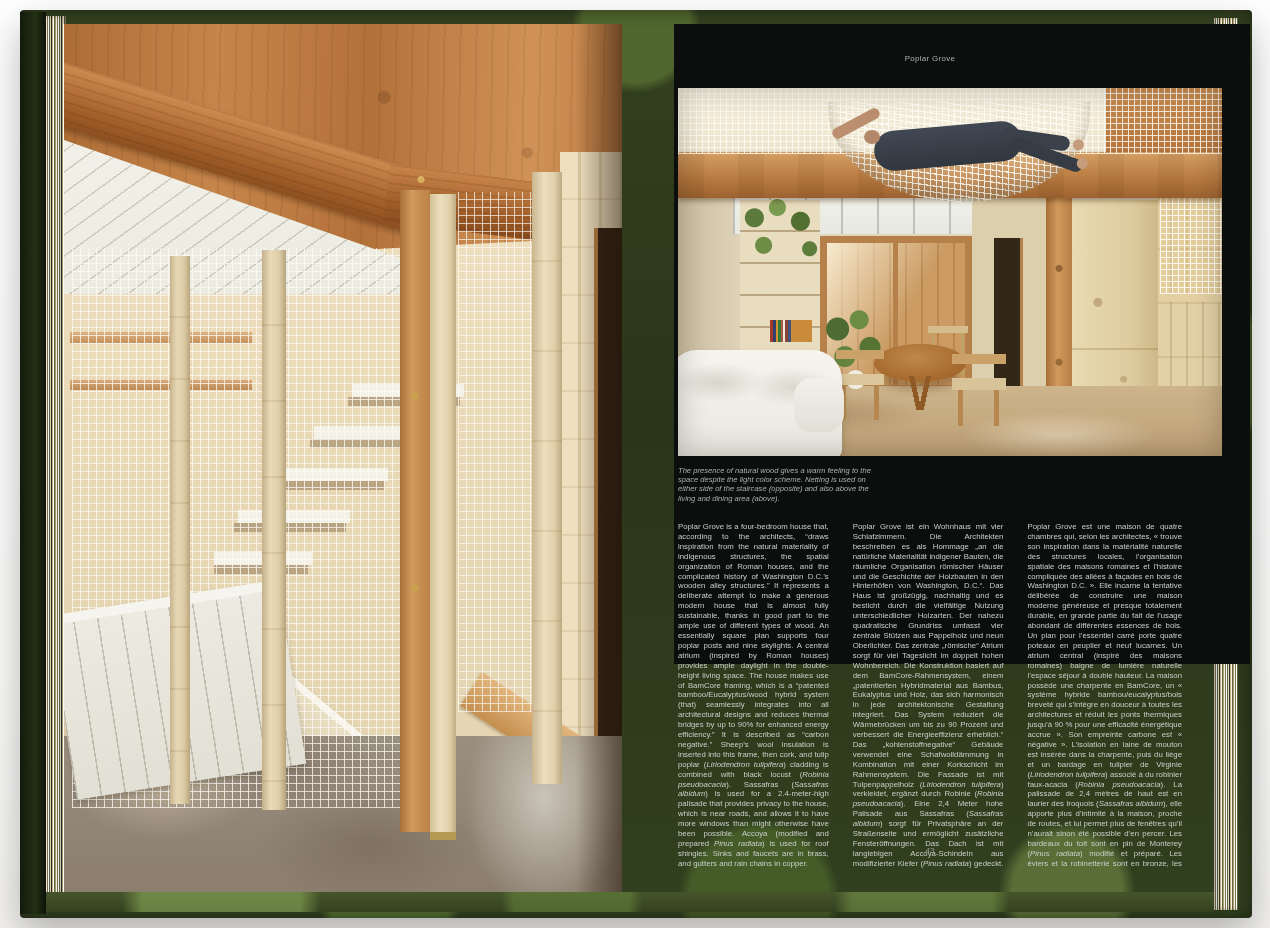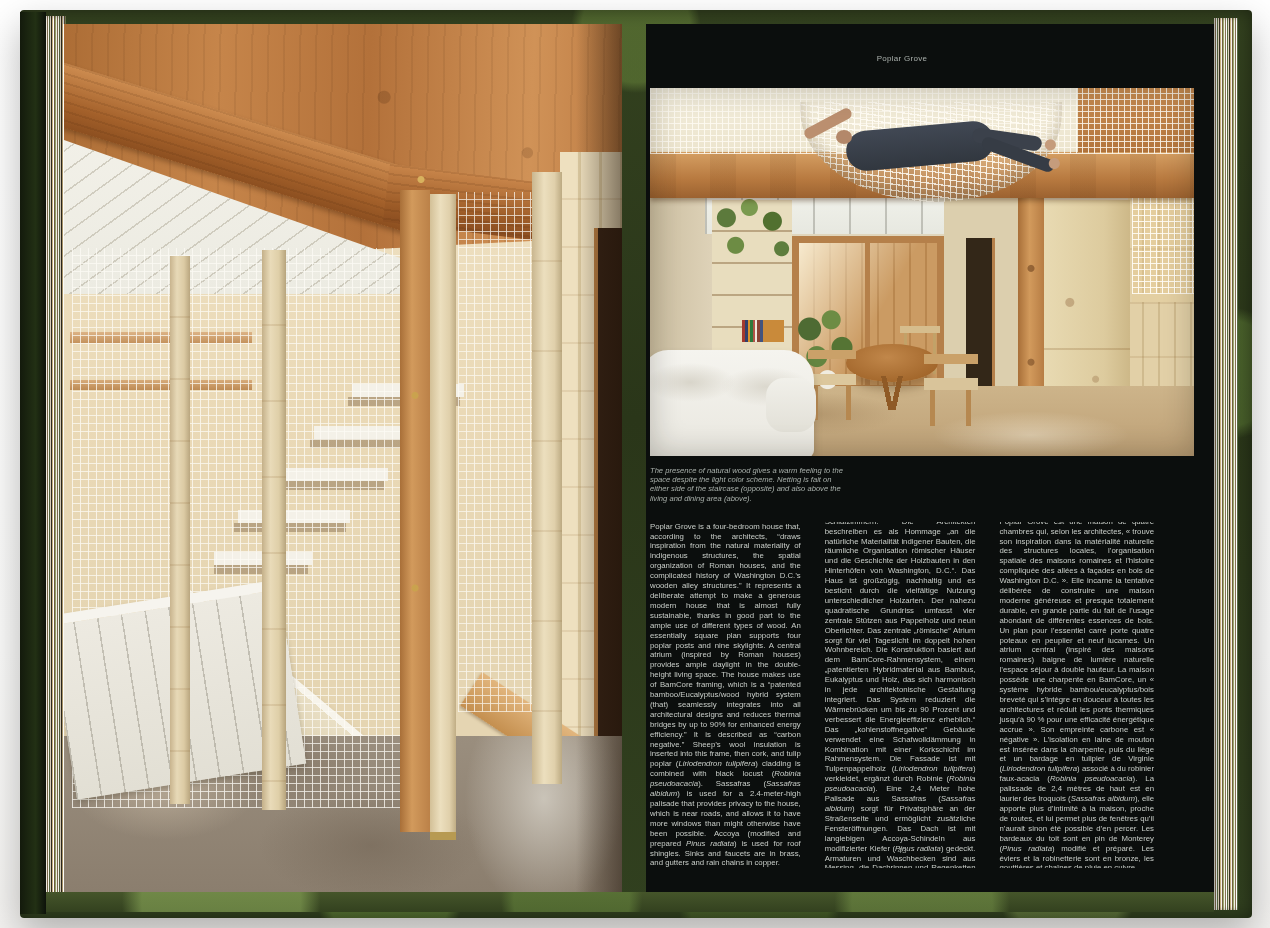--- a/index.html
+++ b/index.html
@@ -74,25 +74,25 @@
   .lp-post1{left:106px;top:232px;width:20px;height:548px;background:repeating-linear-gradient(180deg, transparent 0 60px, rgba(140,100,50,.15) 60px 62px),linear-gradient(90deg,#c8b48e,#e7d9b7 35%,#dccba4 70%,#b9a67f);}
   .lp-post2{left:198px;top:226px;width:24px;height:560px;background:repeating-linear-gradient(180deg, transparent 0 74px, rgba(140,100,50,.15) 74px 76px),linear-gradient(90deg,#c4b089,#e9dbb9 35%,#dfcfa8 70%,#b7a47d);}
   .lp-post3c{left:336px;top:166px;width:30px;height:642px;
     background:radial-gradient(circle at 50% 32%, #caa24e 0 3px, transparent 4px),radial-gradient(circle at 50% 62%, #caa24e 0 3px, transparent 4px),linear-gradient(90deg,#b07а41,#b07a41);
     background-color:#c99455;background-image:radial-gradient(circle at 50% 32%, #caa24e 0 3px, transparent 4px),radial-gradient(circle at 50% 62%, #caa24e 0 3px, transparent 4px),linear-gradient(90deg,#a86f38,#d29a5c 40%,#bb8148);}
   .lp-post3p{left:366px;top:170px;width:26px;height:638px;border-bottom:8px solid #b79a52;background:linear-gradient(90deg,#d3c097,#ecdfbe 40%,#e0d0ab 75%,#c0ad85);}
   .lp-post4{left:468px;top:148px;width:30px;height:612px;background:repeating-linear-gradient(180deg, transparent 0 88px, rgba(140,100,50,.14) 88px 90px),linear-gradient(90deg,#c9b68f,#ecdfbe 40%,#e0d0ab 75%,#bcaa82);}
   .lp-gutter{left:512px;top:0;width:46px;height:868px;background:linear-gradient(90deg, rgba(30,18,8,0), rgba(28,16,6,.5));}
 
   
-  .rp{left:646px;top:24px;width:568px;height:868px;background:#0b0e0d;color:#c9cec9;}
+  .rp{left:674px;top:24px;width:568px;height:640px;background:#0b0e0d;color:#c9cec9;padding-left:8px;}
   .rp-head{left:4px;top:30px;width:504px;text-align:center;font-size:8px;letter-spacing:.3px;color:#aab0ac;}
   .rp-pagenum{left:4px;top:822px;width:504px;text-align:center;font-size:8px;color:#9ba19c;}
   .rp-caption{left:4px;top:442px;width:196px;font-size:7.6px;line-height:9.2px;font-style:italic;color:#a9b0ab;}
-  .rp-cols{left:4px;top:498px;width:504px;height:346px;display:flex;gap:24px;overflow:hidden;align-items:center;}
+  .rp-cols{left:4px;top:498px;width:504px;height:346px;display:flex;gap:24px;overflow:hidden;}
   .col{font-size:7.8px;line-height:9.9px;text-align:justify;color:#c9cec9;}
   .col-en{width:158px;} .col-de{width:158px;} .col-fr{width:162px;}
   .it{font-style:italic;}
 
   
   .rph{left:4px;top:64px;width:544px;height:368px;overflow:hidden;background:#e0d6bd;box-shadow:inset 0 0 24px rgba(0,0,0,.18);}
   .rp-sky{left:0;top:0;width:544px;height:66px;background:linear-gradient(180deg,#f3eedd,#ece4cd);}
   .rp-planksR{left:478px;top:0;width:66px;height:368px;
     background:repeating-linear-gradient(180deg, transparent 0 52px, rgba(150,110,60,.16) 52px 54px),repeating-linear-gradient(90deg,#e2d0a7 0 14px,#cfba8e 14px 16px);}
   .rp-netR2{left:482px;top:0;width:62px;height:206px;border-bottom:8px solid #e3cfa2;background-color:rgba(232,200,140,.35);
@@ -245,21 +245,21 @@
       <div class="abs rp-chairB"></div>
       <div class="abs rp-table"></div>
       <div class="abs rp-tleg"></div>
       <div class="abs rp-chairL"></div>
       <div class="abs rp-chairR"></div>
       <div class="abs rp-sofa"></div>
       <div class="abs rp-sofaArm"></div>
       <div class="abs rp-vig"></div>
     </div>
 
-    <div class="abs rp-caption">The presence of natural wood gives a warm feeling to the space despite the light color scheme. Netting is fait on either side of the staircase (opposite) and also above the living and dining area (above).</div>
+    <div class="abs rp-caption">The presence of natural wood gives a warm feeling to the space despite the light color scheme. Netting is used on either side of the staircase (opposite) and also above the living and dining area (above).</div>
 
     <div class="abs rp-cols">
       <div class="col col-en"><span>Poplar Grove is a four-bedroom house that, according to the architects, “draws inspiration from the natural materiality of indigenous structures, the spatial organization of Roman houses, and the complicated history of Washington D.C.’s wooden alley structures.” It represents a deliberate attempt to make a generous modern house that is almost fully sustainable, thanks in good part to the ample use of different types of wood. An essentially square plan supports four poplar posts and nine skylights. A central atrium (inspired by Roman houses) provides ample daylight in the double-height living space. The house makes use of BamCore framing, which is a “patented bamboo/Eucalyptus/wood hybrid system (that) seamlessly integrates into all architectural designs and reduces thermal bridges by up to 90% for enhanced energy efficiency.” It is described as “carbon negative.” Sheep’s wool insulation is inserted into this frame, then cork, and tulip poplar (</span><span class="it">Liriodendron tulipifera</span><span>) cladding is combined with black locust (</span><span class="it">Robinia pseudoacacia</span><span>). Sassafras (</span><span class="it">Sassafras albidum</span><span>) is used for a 2.4-meter-high palisade that provides privacy to the house, which is near roads, and allows it to have more windows than might otherwise have been possible. Accoya (modified and prepared </span><span class="it">Pinus radiata</span><span>) is used for roof shingles. Sinks and faucets are in brass, and gutters and rain chains in copper.</span></div>
       <div class="col col-de"><span>Poplar Grove ist ein Wohnhaus mit vier Schlafzimmern. Die Architekten beschreiben es als Hommage „an die natürliche Materialität indigener Bauten, die räumliche Organisation römischer Häuser und die Geschichte der Holzbauten in den Hinterhöfen von Washington, D.C.“. Das Haus ist großzügig, nachhaltig und es besticht durch die vielfältige Nutzung unterschiedlicher Holzarten. Der nahezu quadratische Grundriss umfasst vier zentrale Stützen aus Pappelholz und neun Oberlichter. Das zentrale „römische“ Atrium sorgt für viel Tageslicht im doppelt hohen Wohnbereich. Die Konstruktion basiert auf dem BamCore-Rahmensystem, einem „patentierten Hybridmaterial aus Bambus, Eukalyptus und Holz, das sich harmonisch in jede architektonische Gestaltung integriert. Das System reduziert die Wärmebrücken um bis zu 90 Prozent und verbessert die Energieeffizienz erheblich.“ Das „kohlenstoffnegative“ Gebäude verwendet eine Schafwolldämmung in Kombination mit einer Korkschicht im Rahmensystem. Die Fassade ist mit Tulpenpappelholz (</span><span class="it">Liriodendron tulipifera</span><span>) verkleidet, ergänzt durch Robinie (</span><span class="it">Robinia pseudoacacia</span><span>). Eine 2,4 Meter hohe Palisade aus Sassafras (</span><span class="it">Sassafras albidum</span><span>) sorgt für Privatsphäre an der Straßenseite und ermöglicht zusätzliche Fensteröffnungen. Das Dach ist mit langlebigen Accoya-Schindeln aus modifizierter Kiefer (</span><span class="it">Pinus radiata</span><span>) gedeckt. Armaturen und Waschbecken sind aus Messing, die Dachrinnen und Regenketten aus Kupfer gefertigt.</span></div>
       <div class="col col-fr"><span>Poplar Grove est une maison de quatre chambres qui, selon les architectes, « trouve son inspiration dans la matérialité naturelle des structures locales, l’organisation spatiale des maisons romaines et l’histoire compliquée des allées à façades en bois de Washington D.C. ». Elle incarne la tentative délibérée de construire une maison moderne généreuse et presque totalement durable, en grande partie du fait de l’usage abondant de différentes essences de bois. Un plan pour l’essentiel carré porte quatre poteaux en peuplier et neuf lucarnes. Un atrium central (inspiré des maisons romaines) baigne de lumière naturelle l’espace séjour à double hauteur. La maison possède une charpente en BamCore, un « système hybride bambou/eucalyptus/bois breveté qui s’intègre en douceur à toutes les architectures et réduit les ponts thermiques jusqu’à 90 % pour une efficacité énergétique accrue ». Son empreinte carbone est « négative ». L’isolation en laine de mouton est insérée dans la charpente, puis du liège et un bardage en tulipier de Virginie (</span><span class="it">Liriodendron tulipifera</span><span>) associé à du robinier faux-acacia (</span><span class="it">Robinia pseudoacacia</span><span>). La palissade de 2,4 mètres de haut est en laurier des Iroquois (</span><span class="it">Sassafras albidum</span><span>), elle apporte plus d’intimité à la maison, proche de routes, et lui permet plus de fenêtres qu’il n’aurait sinon été possible d’en percer. Les bardeaux du toit sont en pin de Monterey (</span><span class="it">Pinus radiata</span><span>) modifié et préparé. Les éviers et la robinetterie sont en bronze, les gouttières et chaînes de pluie en cuivre.</span></div>
     </div>
 
     <div class="abs rp-pagenum">43</div>
   </div>
 

